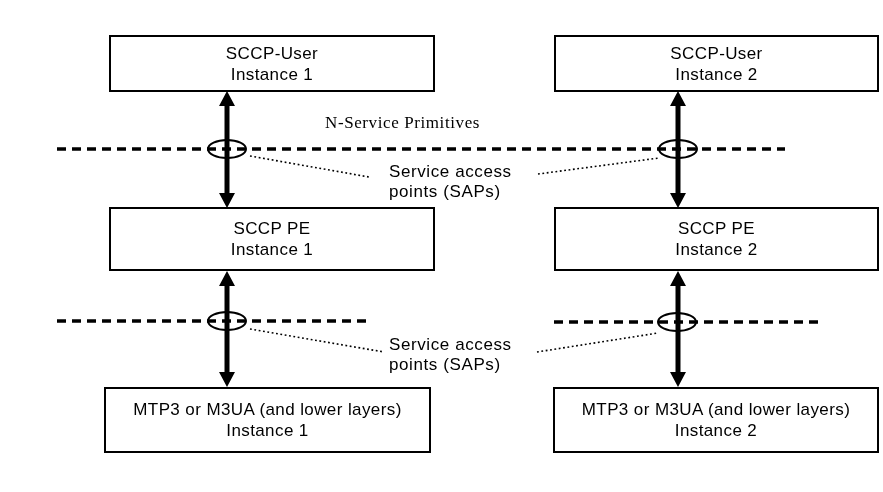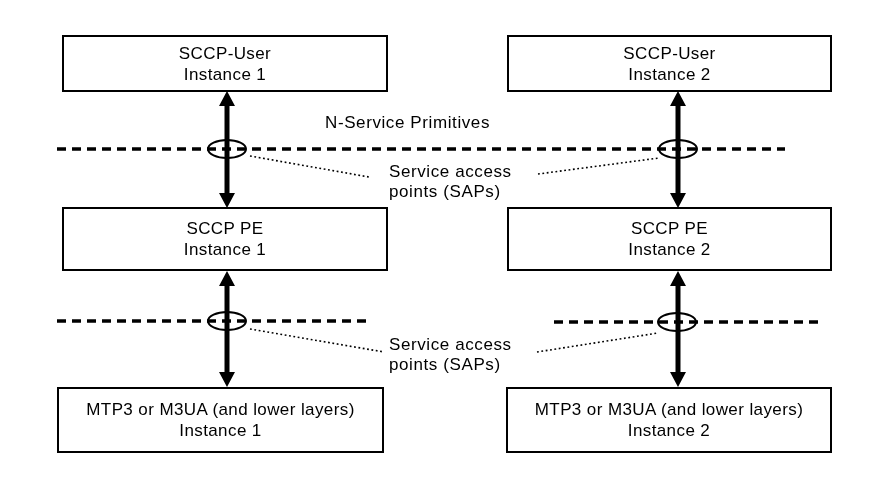--- a/index.html
+++ b/index.html
@@ -18,35 +18,36 @@
     background: #ffffff;
     display: flex;
     flex-direction: column;
     align-items: center;
     justify-content: center;
     text-align: left;
     font-size: 17px;
     letter-spacing: 0.4px;
     line-height: 21px;
     box-sizing: border-box;
+    margin-left: 47px;
   }
   .box1 { left: 62px;  top: 35px;  width: 326px; height: 57px; }
   .box2 { left: 507px; top: 35px;  width: 325px; height: 57px; }
   .box3 { left: 62px;  top: 207px; width: 326px; height: 64px; }
   .box4 { left: 507px; top: 207px; width: 325px; height: 64px; }
   .box5 { left: 57px;  top: 387px; width: 327px; height: 66px; }
   .box6 { left: 506px; top: 387px; width: 326px; height: 66px; }
   .annotation {
     position: absolute;
     font-size: 17px;
     letter-spacing: 0.6px;
     line-height: 20px;
     white-space: nowrap;
   }
-  .n-service    { left: 325px; top: 113px; }
+  .n-service    { left: 325px; top: 113px; font-family: Liberation Serif, serif; }
   .sap-top      { left: 389px; top: 162px; }
   .mtp3-service { left: 327px; top: 289px; }
   .sap-bottom   { left: 389px; top: 335px; }
   svg.overlay {
     position: absolute;
     left: 0; top: 0;
     width: 883px; height: 492px;
   }
 </style>
 </head>

